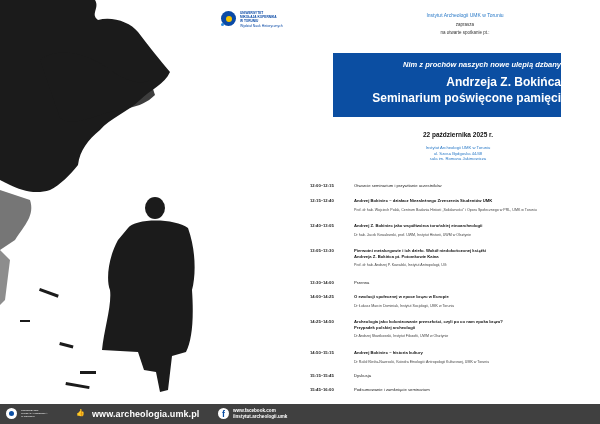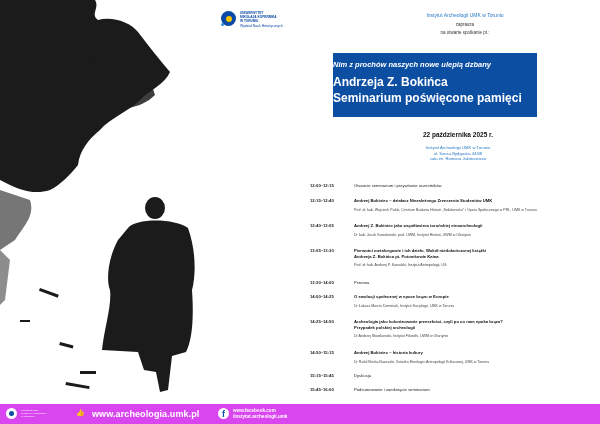--- a/index.html
+++ b/index.html
@@ -13,36 +13,36 @@
   .logo-circle::after { content: ""; position: absolute; left: 5px; top: 5px; width: 6px; height: 6px; border-radius: 50%; background: #f5c400; }
   .logo-dot { position: absolute; left: 0px; top: 12px; width: 3px; height: 3px; border-radius: 50%; background: #2a8ee0; }
   .logo-text { font-size: 3.2px; line-height: 4px; color: #0a4aa6; font-weight: bold; text-transform: uppercase; }
   .logo-text .faculty { text-transform: none; font-weight: normal; font-size: 3.4px; margin-top: 1px; color: #0a4aa6; }
 
   .intro { position: absolute; left: 340px; width: 250px; text-align: center; }
   .intro .inst { top: 12px; font-size: 5px; color: #2a7ac8; position: absolute; left:0; right:0; }
   .intro .invites { top: 22px; font-size: 4.5px; color: #333; position: absolute; left:0; right:0; }
   .intro .open { top: 30px; font-size: 4.5px; color: #333; position: absolute; left:0; right:0; }
 
-  .banner { position: absolute; left: 333px; top: 53px; width: 204px; height: 64px; background: #0b4ea2; color: #fff; text-align: left; }
+  .banner { position: absolute; left: 333px; top: 53px; width: 228px; height: 64px; background: #0b4ea2; color: #fff; text-align: right; }
   .banner .motto { font-size: 7.5px; font-style: italic; font-weight: bold; margin-top: 7px; }
   .banner .title { font-size: 12px; font-weight: bold; line-height: 16px; margin-top: 5px; }
 
   .date { position: absolute; left: 340px; top: 131px; width: 236px; text-align: center; font-size: 6.5px; font-weight: bold; color: #111; }
   .venue { position: absolute; left: 340px; top: 145px; width: 236px; text-align: center; font-size: 4.2px; line-height: 5.6px; color: #2a7ac8; }
 
   .program { position: absolute; left: 310px; top: 183px; width: 290px; }
   .item { position: absolute; left: 0; width: 290px; font-size: 4.2px; line-height: 5.6px; }
   .item .time { position: absolute; left: 0; top: 0; width: 34px; font-weight: bold; color: #222; }
   .item .body { position: absolute; left: 44px; top: 0; width: 240px; }
   .item .t-bold { font-weight: bold; color: #111; }
   .item .t-plain { color: #222; }
   .item .speaker { color: #444; font-size: 3.6px; margin-top: 4px; }
 
-  .footer { position: absolute; left: 0; top: 404px; width: 600px; height: 20px; background: #d946ef; color: #fff; }
+  .footer { position: absolute; left: 0; top: 404px; width: 600px; height: 20px; background: #404040; color: #fff; }
   .f-logo { position: absolute; left: 6px; top: 4px; width: 11px; height: 11px; border-radius: 50%; background: #fff; }
   .f-logo::after { content: ""; position: absolute; left: 3px; top: 3px; width: 5px; height: 5px; border-radius: 50%; background: #0b4ea2; }
   .f-logo-text { position: absolute; left: 21px; top: 5px; font-size: 2.4px; line-height: 3px; color: #fff; text-transform: uppercase; }
   .f-like { position: absolute; left: 76px; top: 5px; font-size: 7px; }
   .f-url { position: absolute; left: 92px; top: 5px; font-size: 9px; font-weight: bold; letter-spacing: 0.1px; }
   .f-fb { position: absolute; left: 218px; top: 4px; width: 11px; height: 11px; border-radius: 50%; background: #fff; color: #0b4ea2; font-size: 9px; font-weight: bold; text-align: center; line-height: 12px; }
   .f-fb-text { position: absolute; left: 233px; top: 4px; font-size: 4.6px; line-height: 5.6px; font-weight: bold; }
 </style>
 </head>
 <body>

